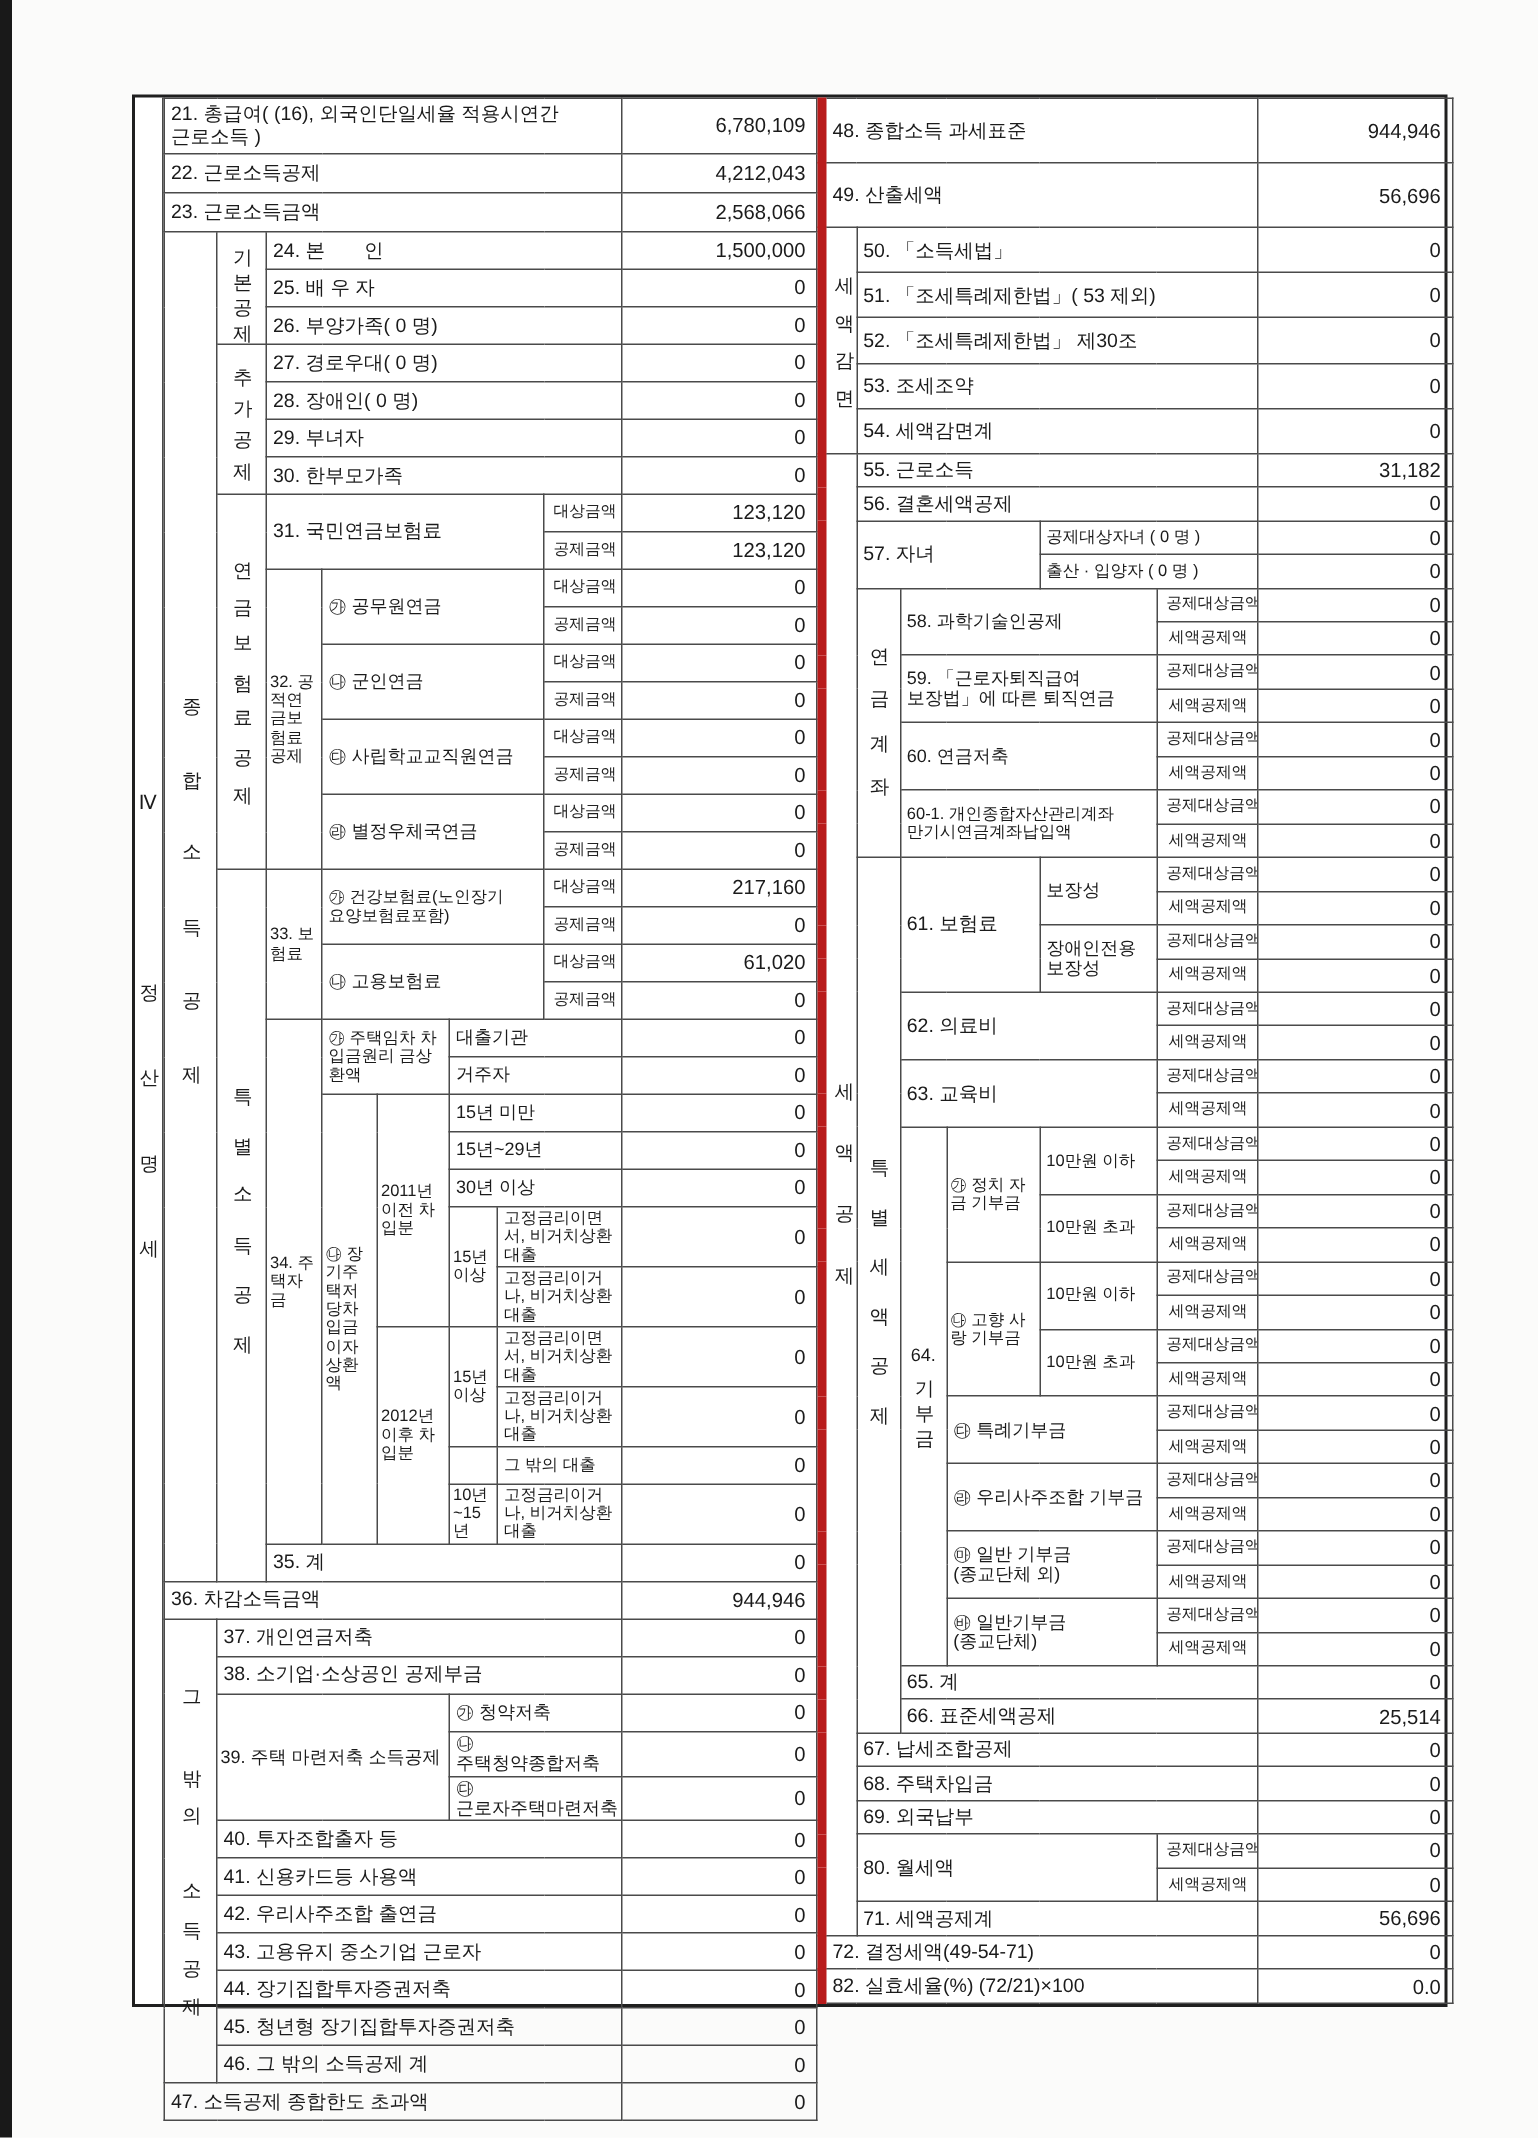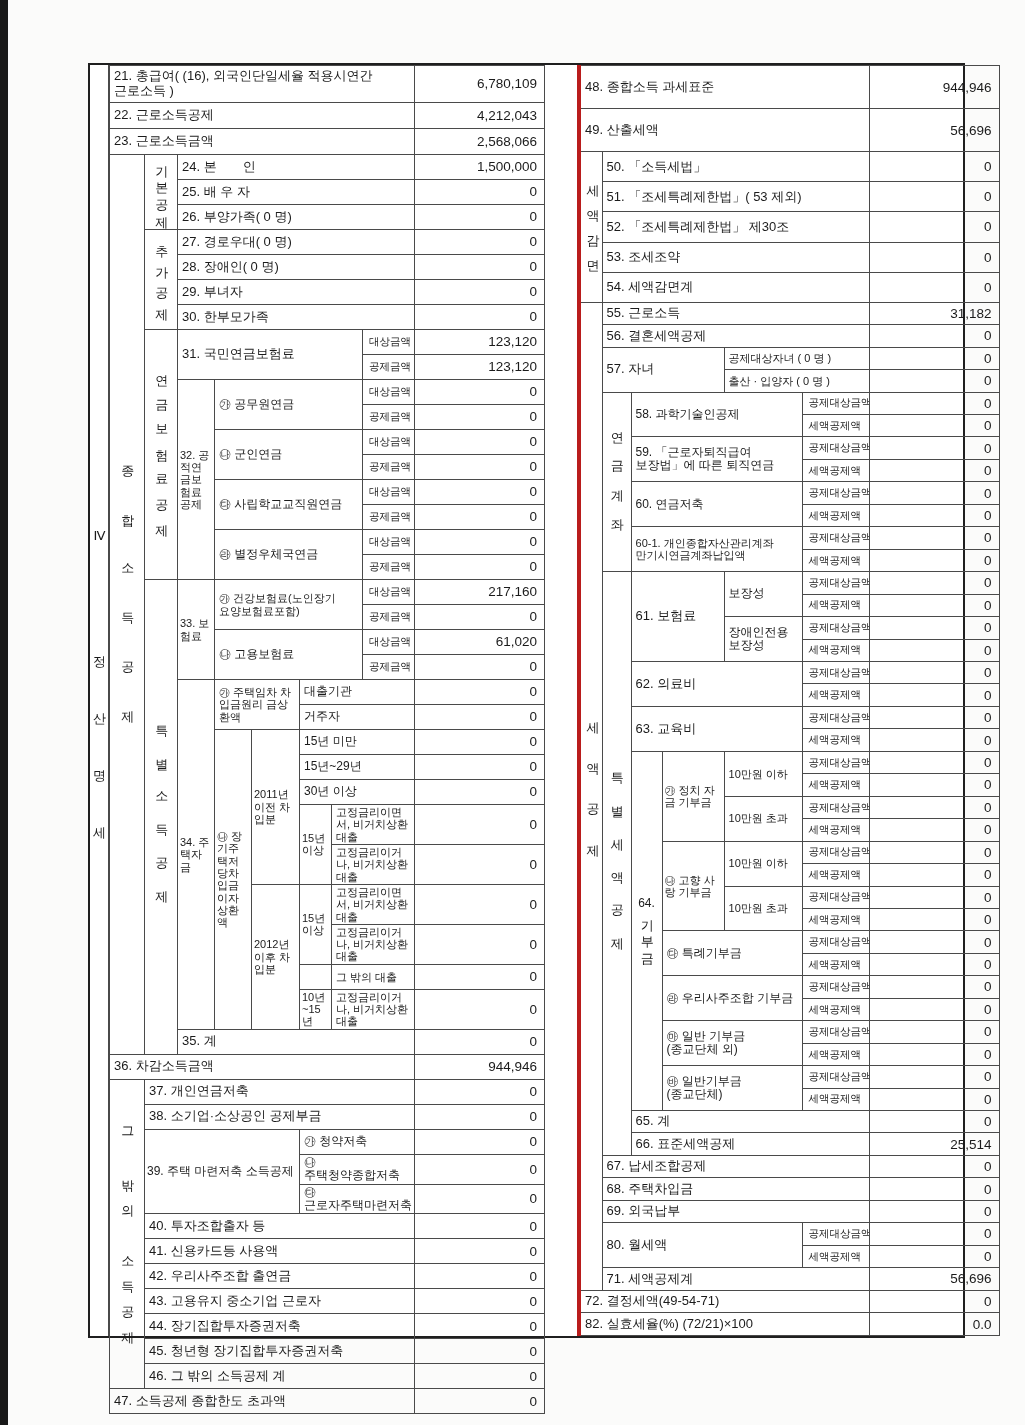--- a/index.html
+++ b/index.html
@@ -3,29 +3,29 @@
 <meta charset="utf-8">
 <style>
   html,body{margin:0;padding:0;background:#fbfbfa;width:1025px;height:1425px;overflow:hidden;
     font-family:"Liberation Sans","DejaVu Sans",sans-serif;color:#1b1b1b;}
   #film-edge{position:absolute;left:0;top:0;width:8px;height:1425px;background:#191919;}
   #form{position:absolute;left:88px;top:63px;width:877px;height:1275px;border:2px solid #1f1f1f;
     display:flex;background:#fff;box-sizing:border-box;}
   #ivcol{width:22px;border-right:1px solid #4a4a4a;display:flex;align-items:center;justify-content:center;}
   table{border-collapse:collapse;table-layout:fixed;height:1271px;}
   #lt{width:435px;}
-  #rt{width:420px;border-left:4px solid #b91c1c;margin-left:32px;}
+  #rt{width:420px;border-left:6px solid #b91c1c;}
   td{border:1px solid #4a4a4a;padding:1px 4px;font-size:13px;line-height:1.12;overflow:hidden;
      vertical-align:middle;word-break:keep-all;}
   #lt tr{height:25px;} #rt tr{height:22.4px;}
   tr.t1{height:37px !important;} tr.t2{height:26px !important;}
   tr.rt1{height:43px !important;} tr.rm{height:30px !important;}
   td.l{text-align:left;}
   td.v{text-align:right;padding-right:7px;font-size:13.5px;}
-  td.s{font-size:10.5px;padding:1px 6px;text-align:left;color:#222;}
+  td.s{font-size:10.5px;padding:1px 6px;text-align:right;color:#222;}
   td.c{text-align:left;padding:1px 2px;}
   td.w{word-break:break-all;}
   .f10{font-size:11px;} .f11{font-size:11px;} .f12{font-size:12px;}
   td.vc{text-align:center;vertical-align:middle;}
   .vt{writing-mode:vertical-rl;text-orientation:upright;display:inline-block;font-size:13px;}
   .sp4{letter-spacing:4px;} .sp8{letter-spacing:8px;} .sp12{letter-spacing:12px;}
   .sp16{letter-spacing:16px;} .sp20{letter-spacing:20px;} .sp28{letter-spacing:28px;}
   .sp36{letter-spacing:36px;} .sp44{letter-spacing:44px;}
 </style>
 </head>

